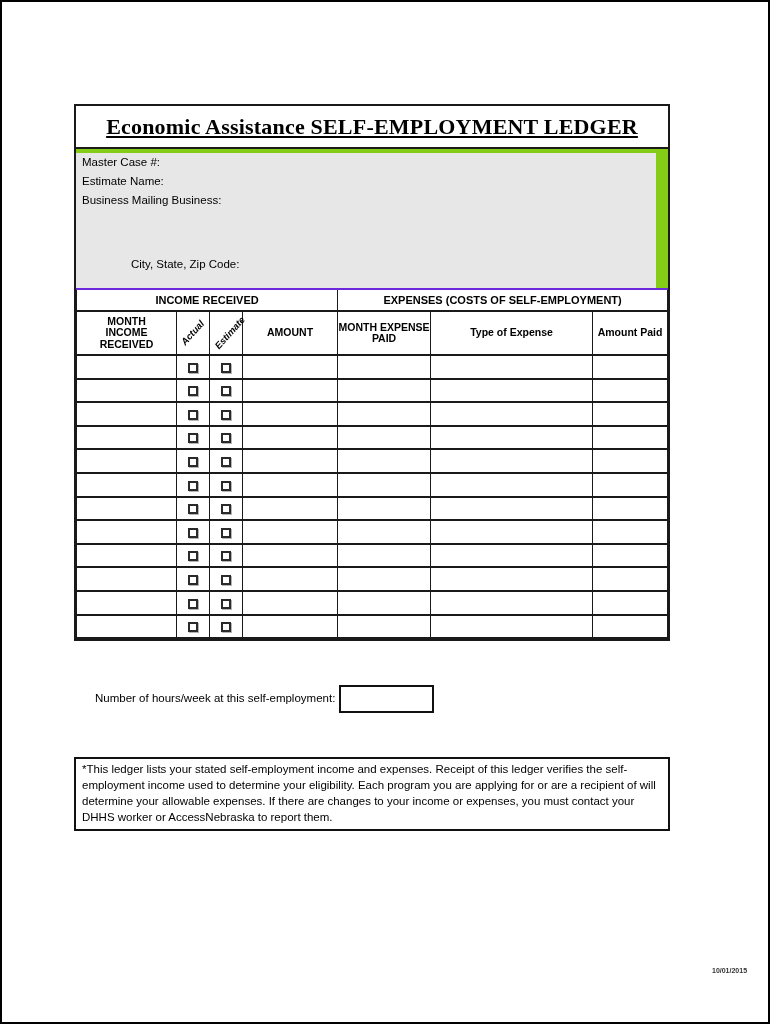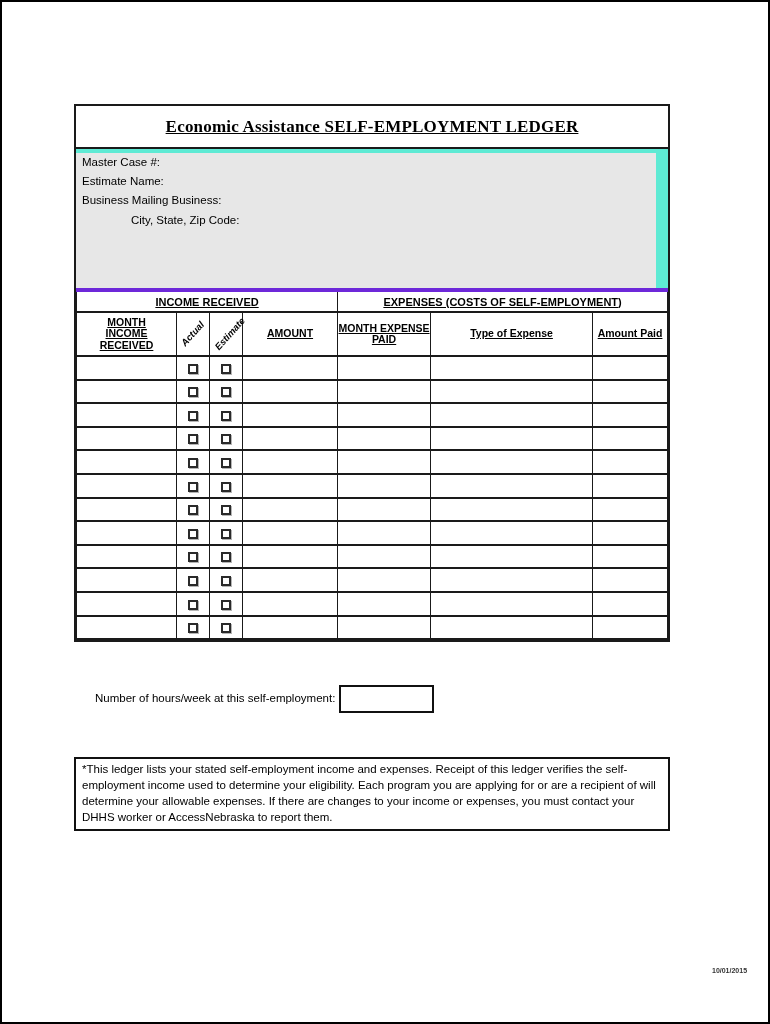--- a/index.html
+++ b/index.html
@@ -18,36 +18,35 @@
     border:2px solid #1a1a1a;
     background:#fff;
   }
   .title-box {
     height:43px;
     border-bottom:2px solid #1a1a1a;
     display:flex; align-items:center; justify-content:center;
   }
   .title-box h1 {
     font-family:"Liberation Serif", serif;
-    font-size:17px; font-weight:bold;
+    font-size:22px; font-weight:bold;
     text-decoration:underline;
     letter-spacing:.2px;
   }
   .info {
     height:139px;
     padding-top:4px;
   }
   .info-inner { height:100%; margin-right:12px; padding-left:6px; }
   .info-line { position:relative; height:19.2px; line-height:19.2px; font-size:11.5px; }
-  .info-line.indent { padding-left:49px; }
+  .info-line.indent { padding-left:49px;margin-top:44px; }
   .info-line .label2 { position:absolute; left:209px; top:0; }
   table.grid {
     width:100%; border-collapse:collapse; table-layout:fixed;
-    border-top:4px solid #6d28d9;
-    text-decoration:underline;
+    border-top:2px solid #6d28d9;
   }
   table.grid td, table.grid th {
     border:1px solid #1a1a1a;
     border-bottom-width:2px;
     padding:0; text-align:center; vertical-align:middle;
     background:#fff;
   }
   th.sec-head { height:22px; font-size:11px; font-weight:bold; }
   .sub-head { height:44px; font-size:10.5px; font-weight:bold; line-height:11.5px; }
   .pre { white-space:pre-line; }
@@ -86,21 +85,21 @@
 <body>
 
 <div class="page">
 
   <div class="form-box">
 
     <div class="title-box">
       <h1>Economic Assistance SELF-EMPLOYMENT LEDGER</h1>
     </div>
 
-    <div class="info" style="background: #5eead4;">
+    <div class="info" style="background: #84cc16;">
       <div class="info-inner" style="background: rgb(231, 231, 231);">
         <div class="info-line">
           <span>Master Case #:</span>
         </div>
         <div class="info-line">
           <span>Estimate Name:</span>
         </div>
         <div class="info-line">
           <span>Business Mailing Business:</span>
         </div>

